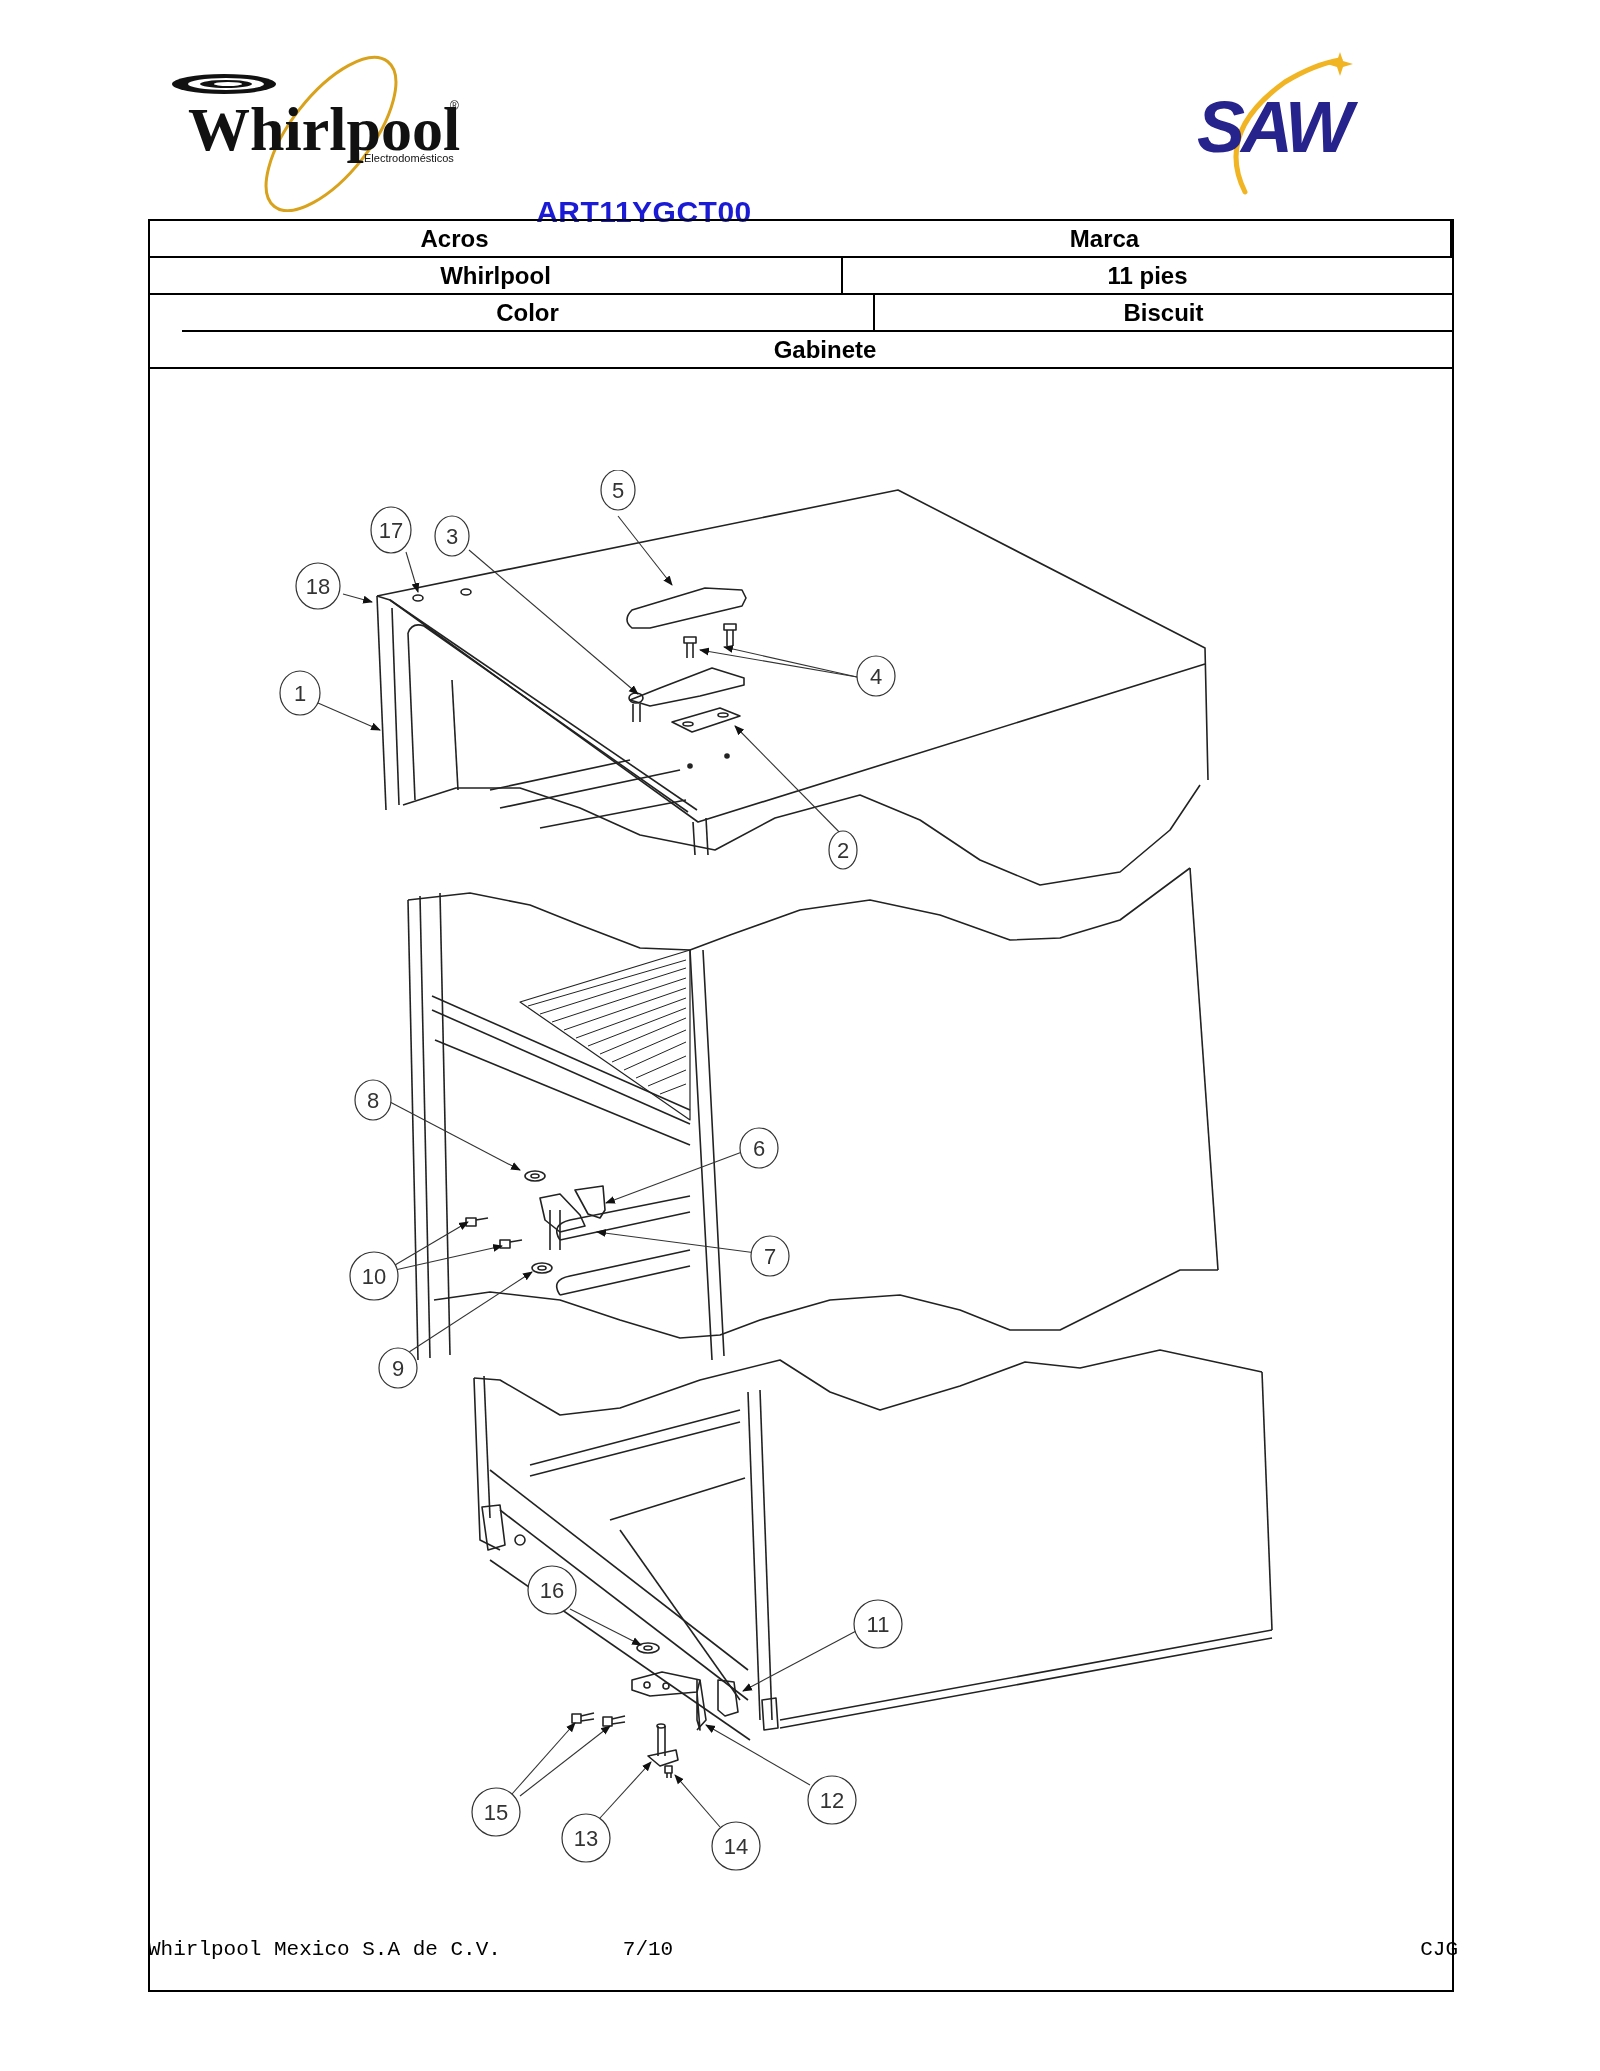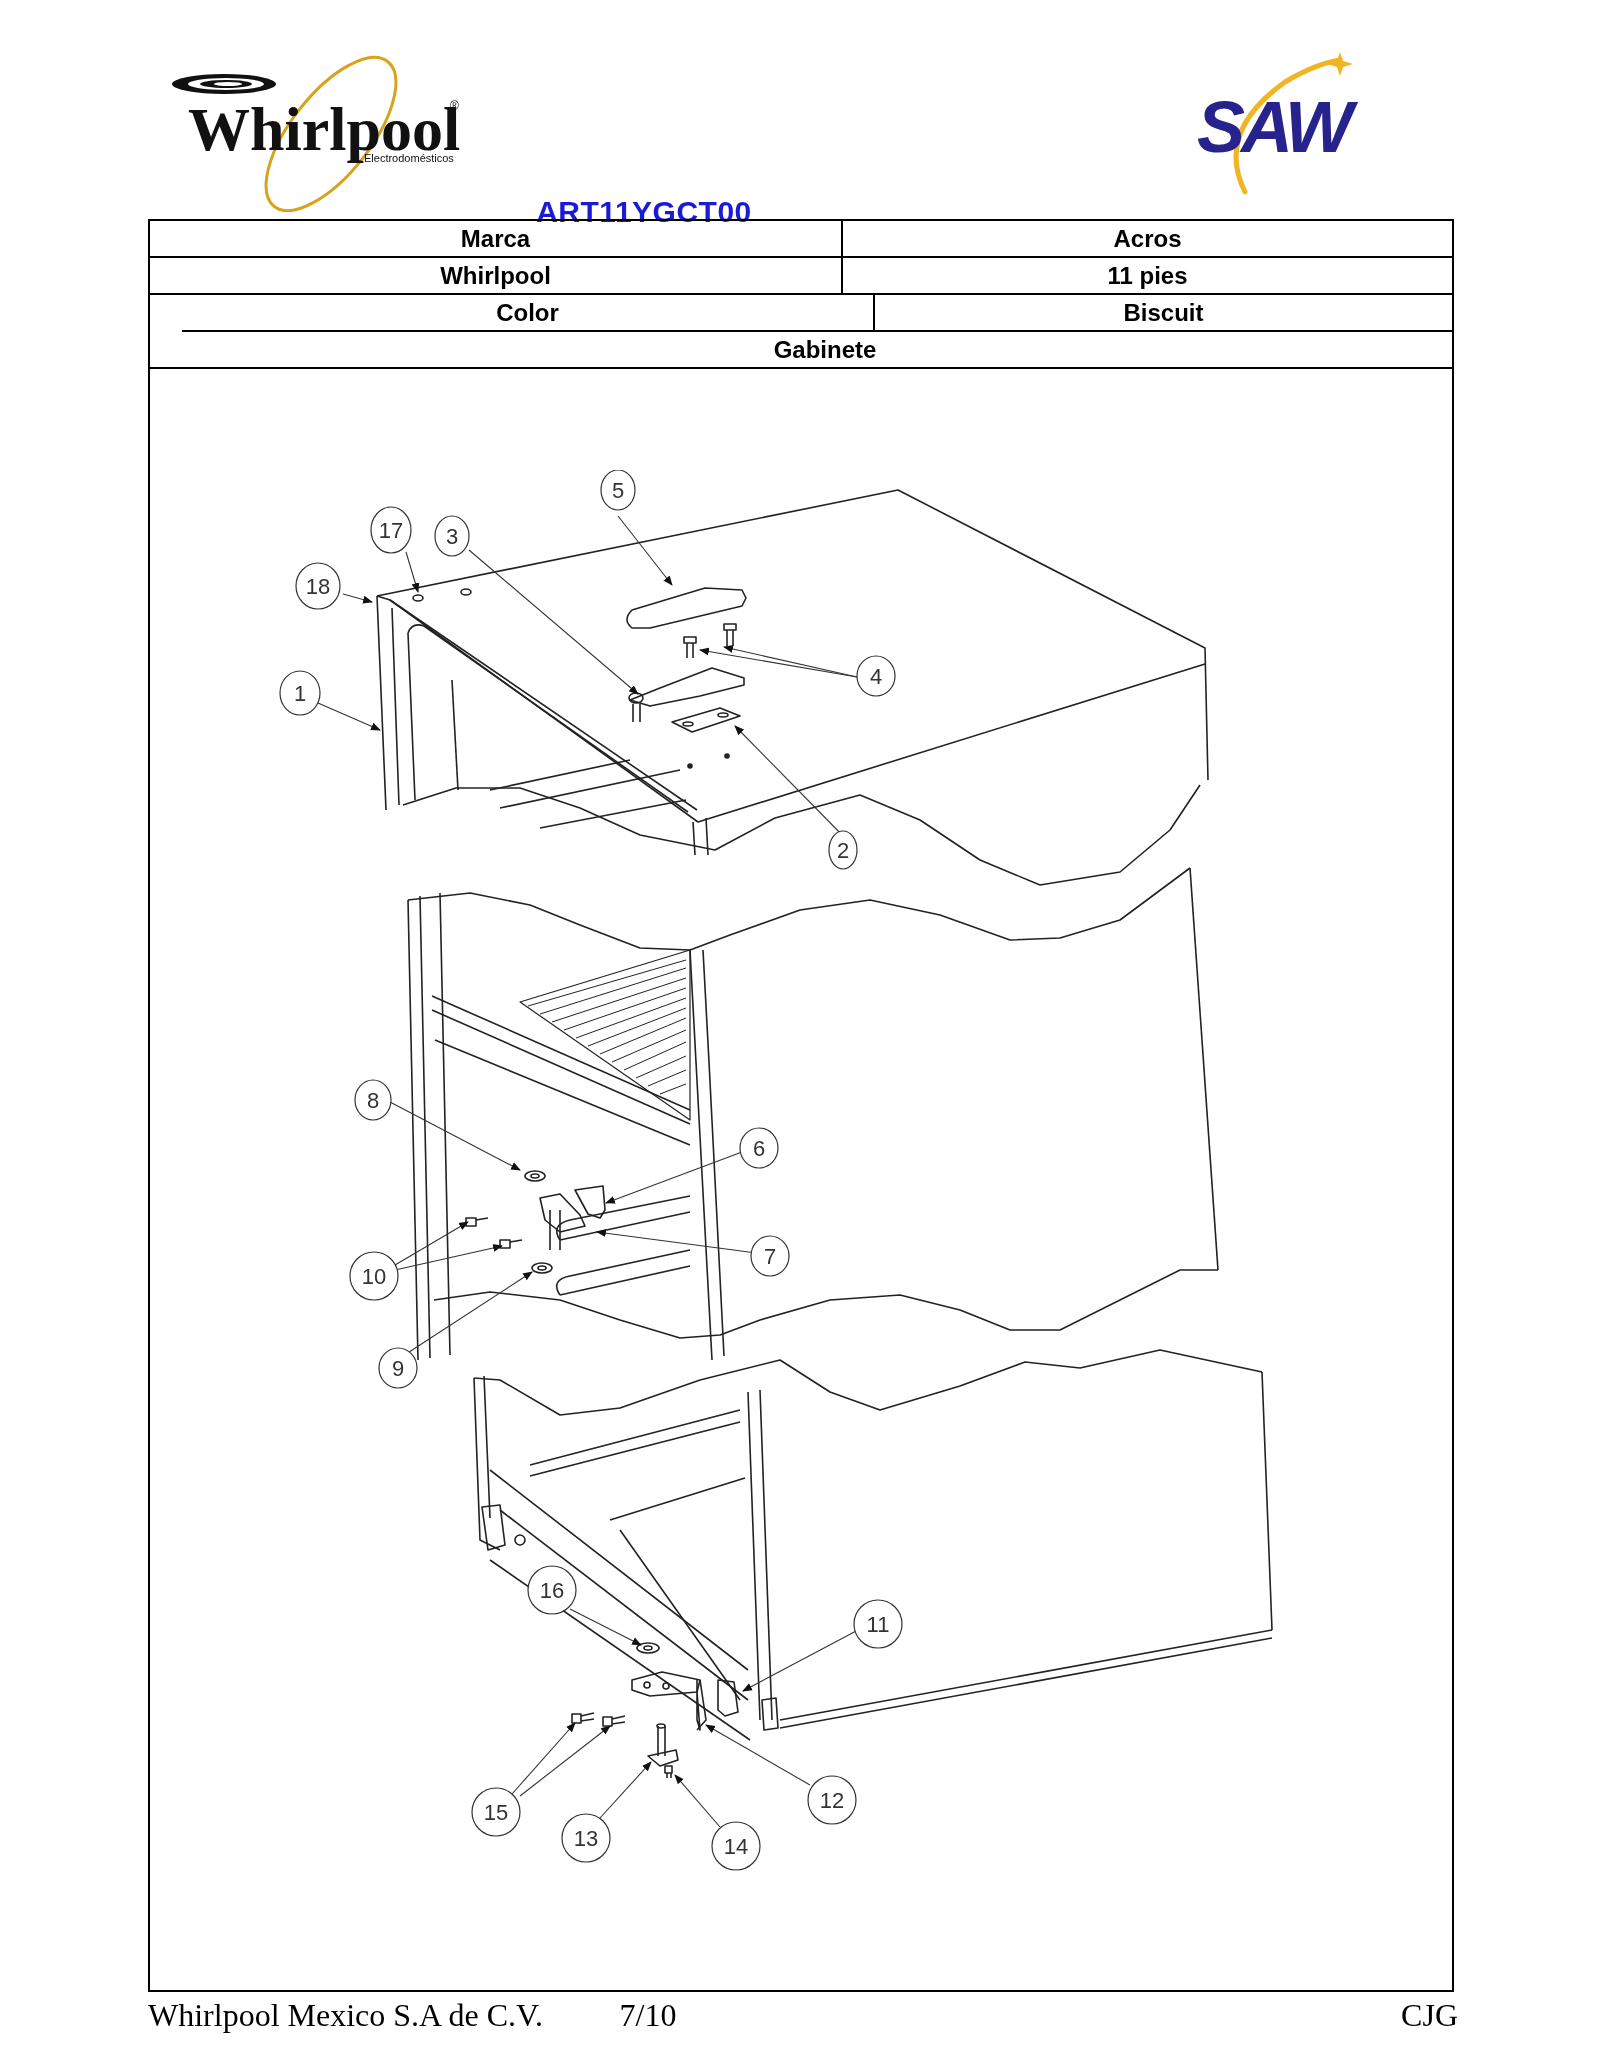--- a/index.html
+++ b/index.html
@@ -18,21 +18,21 @@
   .row { position: absolute; left: 0; right: 0; height: 37px; border-bottom: 2px solid #000;
          box-sizing: border-box; display: flex; }
   .cell { display: flex; align-items: center; justify-content: center; font-weight: bold;
           font-size: 24px; box-sizing: border-box; }
   .cell.left { width: 693px; border-right: 2px solid #000; }
   .cell.right { flex: 1; }
   .cell.full { flex: 1; padding-left: 48px; }
 
   .diagram { position: absolute; left: 270px; top: 470px; width: 1050px; height: 1420px; }
 
-  .footer { position: absolute; top: 1997px; font-size: 32px; font-family: Liberation Serif, serif; }
+  .footer { position: absolute; top: 1938px; font-size: 21px; font-family: Liberation Mono, monospace; }
   .footer-left { left: 148px; }
   .footer-center { left: 0; width: 1296px; text-align: center; }
   .footer-right { right: 142px; }
 </style>
 </head>
 <body>
 
 <div class="logo-whirlpool">
   <svg width="300" height="160" viewBox="0 0 300 160">
 
@@ -57,22 +57,22 @@
       <path d="M 165 0 L 168 9 L 178 12 L 168 15 L 165 24 L 162 15 L 152 12 L 162 9 Z" fill="#f1b422"></path>
     </g>
     <text x="22" y="100" font-family="Liberation Sans, sans-serif" font-weight="bold" font-style="italic" font-size="72" fill="#27238c" letter-spacing="-4">SAW</text>
   </svg>
 </div>
 
 <div class="model-title">ART11YGCT00</div>
 
 <div class="spec-table">
   <div class="row" style="top:0;">
+    <div class="cell right">Acros</div>
     <div class="cell left">Marca</div>
-    <div class="cell right">Acros</div>
   </div>
   <div class="row" style="top:37px;">
     <div class="cell left">Whirlpool</div>
     <div class="cell right">11 pies</div>
   </div>
   <div class="row" style="top:74px;margin-left:32px;">
     <div class="cell left">Color</div>
     <div class="cell right">Biscuit</div>
   </div>
   <div class="row" style="top:111px;">

